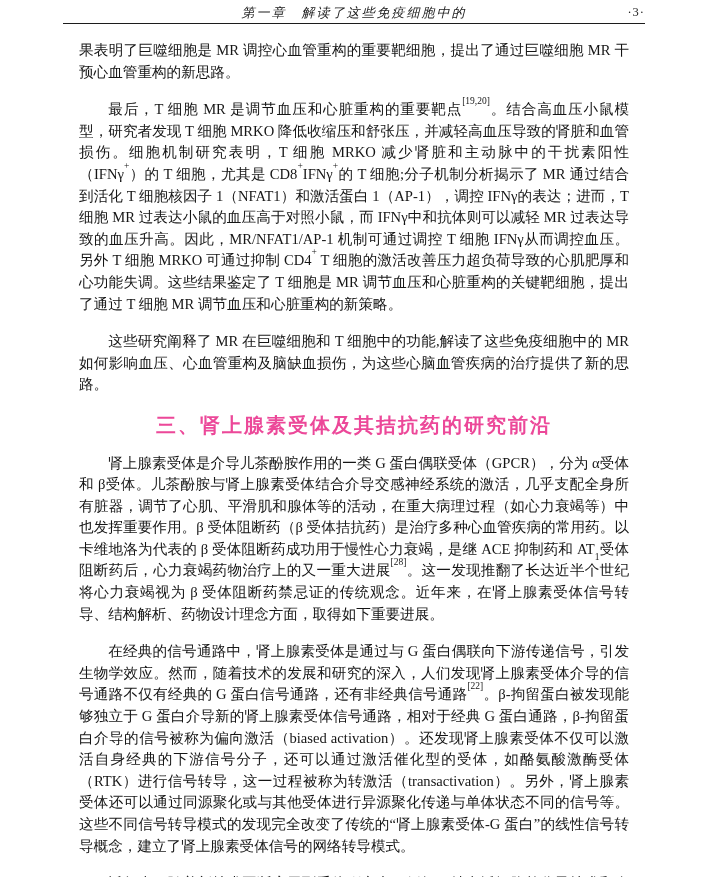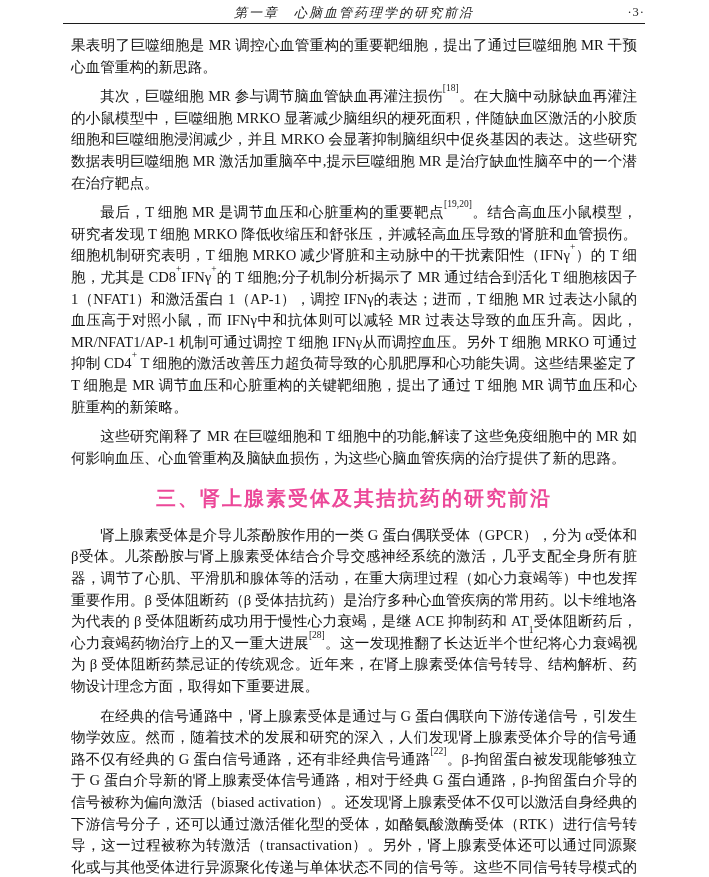--- a/index.html
+++ b/index.html
@@ -45,21 +45,21 @@
   .rule {
     border-bottom: 1.6px solid #1c1c1c;
   }
   .bodytext {
     margin-top: 11px;
     font-size: 14.6px;
     line-height: 21.6px;
     text-align: justify;
     color: #151515;
   }
-  p.para { margin: 8px; padding: 0; }
+  p.para { margin: 16px; padding: 0; }
   p.para.indent { text-indent: 2em; }
   sup, sub {
     font-size: 9.5px;
     line-height: 0;
     position: relative;
   }
   sup { top: -0.45em; }
   sub { top: 0.28em; }
   .sec-heading {
     font-family: "Liberation Sans", sans-serif;
@@ -71,30 +71,29 @@
     text-indent: 0;
   }
 </style>
 </head>
 <body>
 
 <div class="page">
   <div class="content">
 
     <div class="header">
-      <span class="chapter">第一章　心脑血管药理学的研究前沿</span>
+      <span class="chapter">第一章　解读了这些免疫细胞中的</span>
       <span class="pageno">·3·</span>
     </div>
 
     <div class="rule"></div>
 
     <div class="bodytext">
       <div>
           <p class="para"><span>果表明了巨噬细胞是 MR 调控心血管重构的重要靶细胞，提出了通过巨噬细胞 MR 干预心血管重构的新思路。</span></p>
-          <p class="para indent"><span>其次，巨噬细胞 MR 参与调节脑血管缺血再灌注损伤</span><sup>[18]</sup><span>。在大脑中动脉缺血再灌注的小鼠模型中，巨噬细胞 MRKO 显著减少脑组织的梗死面积，伴随缺血区激活的小胶质细胞和巨噬细胞浸润减少，并且 MRKO 会显著抑制脑组织中促炎基因的表达。这些研究数据表明巨噬细胞 MR 激活加重脑卒中,提示巨噬细胞 MR 是治疗缺血性脑卒中的一个潜在治疗靶点。</span></p>
           <p class="para indent"><span>最后，T 细胞 MR 是调节血压和心脏重构的重要靶点</span><sup>[19,20]</sup><span>。结合高血压小鼠模型，研究者发现 T 细胞 MRKO 降低收缩压和舒张压，并减轻高血压导致的肾脏和血管损伤。细胞机制研究表明，T 细胞 MRKO 减少肾脏和主动脉中的干扰素阳性（IFNγ</span><sup>+</sup><span>）的 T 细胞，尤其是 CD8</span><sup>+</sup><span>IFNγ</span><sup>+</sup><span>的 T 细胞;分子机制分析揭示了 MR 通过结合到活化 T 细胞核因子 1（NFAT1）和激活蛋白 1（AP-1），调控 IFNγ的表达；进而，T 细胞 MR 过表达小鼠的血压高于对照小鼠，而 IFNγ中和抗体则可以减轻 MR 过表达导致的血压升高。因此，MR/NFAT1/AP-1 机制可通过调控 T 细胞 IFNγ从而调控血压。另外 T 细胞 MRKO 可通过抑制 CD4</span><sup>+</sup><span> T 细胞的激活改善压力超负荷导致的心肌肥厚和心功能失调。这些结果鉴定了 T 细胞是 MR 调节血压和心脏重构的关键靶细胞，提出了通过 T 细胞 MR 调节血压和心脏重构的新策略。</span></p>
           <p class="para indent"><span>这些研究阐释了 MR 在巨噬细胞和 T 细胞中的功能,解读了这些免疫细胞中的 MR 如何影响血压、心血管重构及脑缺血损伤，为这些心脑血管疾病的治疗提供了新的思路。</span></p>
         </div>
 
       <h2 class="sec-heading" style="color: #ec4899;">三、肾上腺素受体及其拮抗药的研究前沿</h2>
 
       <div>
           <p class="para indent"><span>肾上腺素受体是介导儿茶酚胺作用的一类 G 蛋白偶联受体（GPCR），分为 α受体和 β受体。儿茶酚胺与肾上腺素受体结合介导交感神经系统的激活，几乎支配全身所有脏器，调节了心肌、平滑肌和腺体等的活动，在重大病理过程（如心力衰竭等）中也发挥重要作用。β 受体阻断药（β 受体拮抗药）是治疗多种心血管疾病的常用药。以卡维地洛为代表的 β 受体阻断药成功用于慢性心力衰竭，是继 ACE 抑制药和 AT</span><sub>1</sub><span>受体阻断药后，心力衰竭药物治疗上的又一重大进展</span><sup>[28]</sup><span>。这一发现推翻了长达近半个世纪将心力衰竭视为 β 受体阻断药禁忌证的传统观念。近年来，在肾上腺素受体信号转导、结构解析、药物设计理念方面，取得如下重要进展。</span></p>
           <p class="para indent"><span>在经典的信号通路中，肾上腺素受体是通过与 G 蛋白偶联向下游传递信号，引发生物学效应。然而，随着技术的发展和研究的深入，人们发现肾上腺素受体介导的信号通路不仅有经典的 G 蛋白信号通路，还有非经典信号通路</span><sup>[22]</sup><span>。β-拘留蛋白被发现能够独立于 G 蛋白介导新的肾上腺素受体信号通路，相对于经典 G 蛋白通路，β-拘留蛋白介导的信号被称为偏向激活（biased activation）。还发现肾上腺素受体不仅可以激活自身经典的下游信号分子，还可以通过激活催化型的受体，如酪氨酸激酶受体（RTK）进行信号转导，这一过程被称为转激活（transactivation）。另外，肾上腺素受体还可以通过同源聚化或与其他受体进行异源聚化传递与单体状态不同的信号等。这些不同信号转导模式的发现完全改变了传统的“肾上腺素受体-G 蛋白”的线性信号转导概念，建立了肾上腺素受体信号的网络转导模式。</span></p>
           <p class="para indent"><span>近年来，随着新技术不断应用到受体研究中。例如，结合活细胞单分子技术和全内反</span></p>

